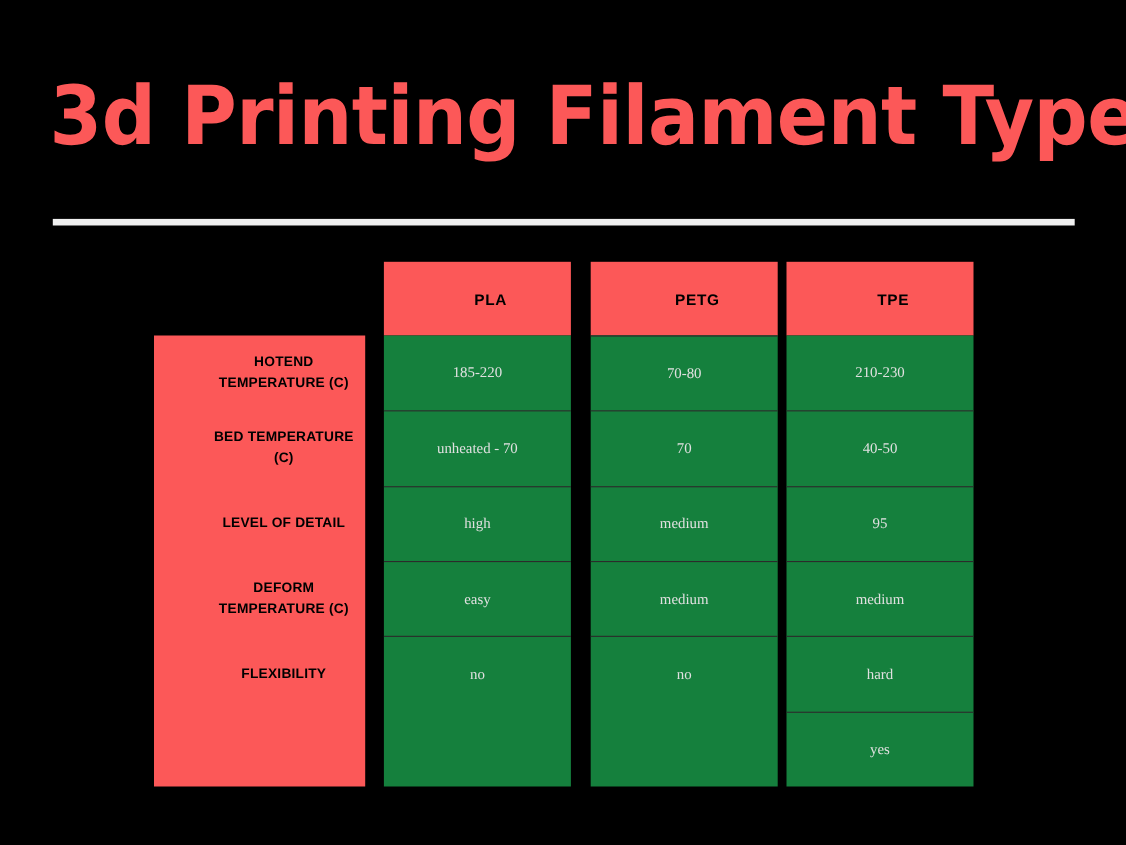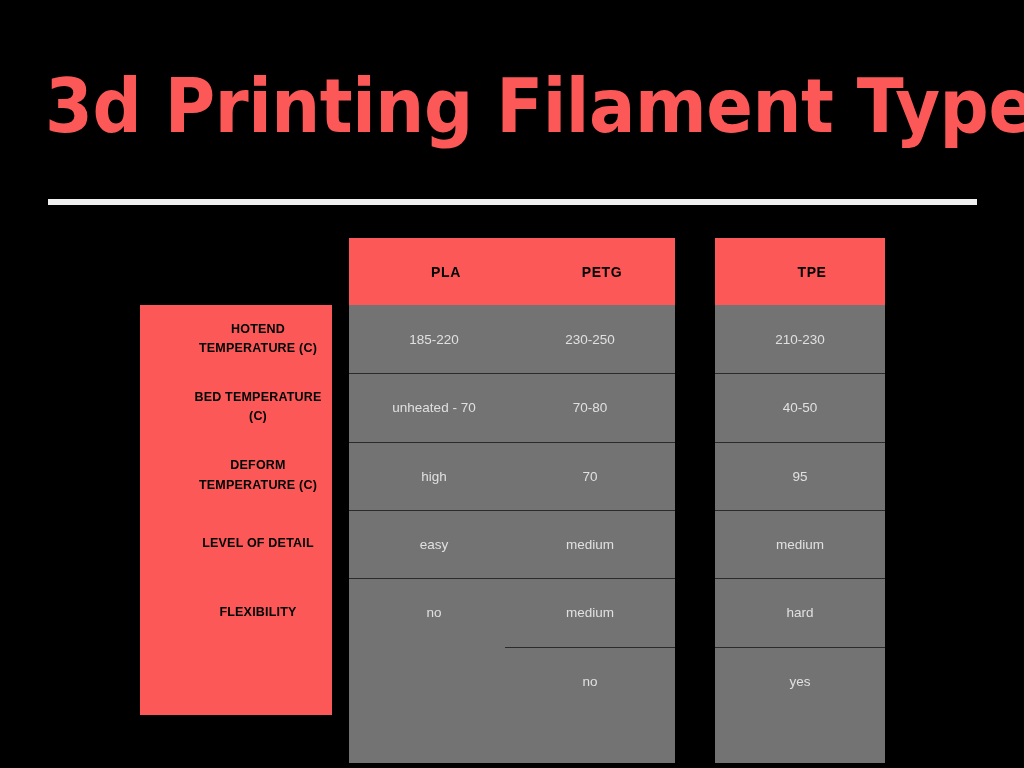--- a/index.html
+++ b/index.html
@@ -86,38 +86,39 @@
   }
 
   
   .data-col {
     position: absolute;
     top: 238px;
     width: 170px;
     height: 477px;
   }
   #col-0 { left: 349px; }
-  #col-1 { left: 505px; }
+  #col-1 { left: 537px; }
   #col-2 { left: 715px; }
 
   .col-head {
     height: 67px;
     background: #FC5858;
     display: flex;
     align-items: center;
     justify-content: center;
     color: #000000;
     font-size: 14px;
     font-weight: bold;
     letter-spacing: 0.6px;
     padding-left: 24px;
   }
   .col-body {
-    height: 458px;
-    background: #737373;
+    height: 410px;
+    background: #15803d;
+    font-family: Liberation Serif, serif;
   }
   .data-cell {
     height: 68.33px;
     display: flex;
     align-items: center;
     justify-content: center;
     color: #E0E0E0;
     font-size: 13.5px;
     font-weight: normal;
     border-top: 1px solid #2b2b2b;
@@ -134,40 +135,39 @@
 
   <div id="title">3d Printing Filament Types</div>
 
   <div id="title-rule"></div>
 
   <div id="table">
 
     <div id="label-col">
       <div class="label-cell">HOTEND TEMPERATURE (C)</div>
       <div class="label-cell">BED TEMPERATURE (C)</div>
+      <div class="label-cell">LEVEL OF DETAIL</div>
       <div class="label-cell">DEFORM TEMPERATURE (C)</div>
-      <div class="label-cell">LEVEL OF DETAIL</div>
       <div class="label-cell">FLEXIBILITY</div>
     </div>
 
     <div class="data-col" id="col-0">
       <div class="col-head">PLA</div>
       <div class="col-body">
         <div class="data-cell first">185-220</div>
         <div class="data-cell">unheated - 70</div>
         <div class="data-cell">high</div>
         <div class="data-cell">easy</div>
         <div class="data-cell">no</div>
       </div>
     </div>
 
     <div class="data-col" id="col-1">
       <div class="col-head">PETG</div>
       <div class="col-body">
-        <div class="data-cell first">230-250</div>
         <div class="data-cell">70-80</div>
         <div class="data-cell">70</div>
         <div class="data-cell">medium</div>
         <div class="data-cell">medium</div>
         <div class="data-cell">no</div>
       </div>
     </div>
 
     <div class="data-col" id="col-2">
       <div class="col-head">TPE</div>

